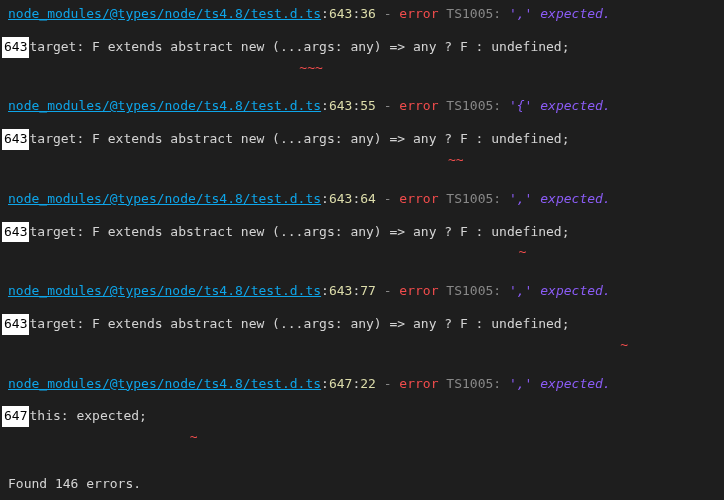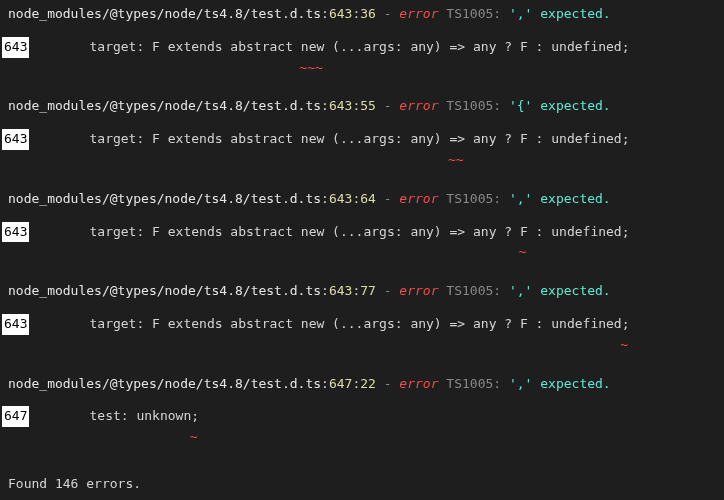--- a/index.html
+++ b/index.html
@@ -17,62 +17,62 @@
       width: 724px;
     }
     .error-block {
       margin-bottom: 18px;
     }
     .error-header {
       padding: 0 8px;
       white-space: nowrap;
     }
     .file-path {
-      color: #e5e5e5;
+      color: #0ea5e9;
+      text-decoration: underline;
     }
     .colon-sep {
       color: #d4d4d4;
     }
     .line-num-yellow {
       color: #dcdcaa;
     }
     .col-num-yellow {
       color: #dcdcaa;
       margin-top: 40px;
     }
     .dash-sep {
       color: #888;
     }
     .error-word {
       color: #f14c4c;
-      font-style: italic;
     }
     .ts-code {
       color: #888;
       margin-top: 30px;
     }
     .error-msg {
-      color: #5eead4;
+      color: #8b5cf6;
+      font-style: italic;
     }
     .code-line {
       display: flex;
       align-items: flex-start;
       margin-top: 12px;
     }
     .gutter {
       background: #fff;
       color: #000;
       padding: 0 2px;
       margin-left: 2px;
       min-width: 26px;
       text-align: left;
       font-weight: normal;
     }
     .code-content {
-      padding-left: 60px;
       white-space: pre;
       color: #d4d4d4;
     }
     .squiggle-line {
       display: flex;
       align-items: flex-start;
     }
     .squiggle-gutter {
       min-width: 28px;
       padding: 0 2px;
@@ -133,21 +133,21 @@
       </div>
       <div class="squiggle-line">
         <div class="squiggle-gutter"></div>
         <div class="squiggle-content"><span style="color: transparent;">                                                                    </span><span>~</span></div>
       </div>
     </div>
     <div class="error-block">
       <div class="error-header"><span class="file-path">node_modules/@types/node/ts4.8/test.d.ts</span><span class="colon-sep">:</span><span class="line-num-yellow">647</span><span class="colon-sep">:</span><span class="col-num-yellow">22</span><span class="dash-sep"> - </span><span class="error-word">error</span><span> </span><span class="ts-code">TS1005:</span><span> </span><span class="error-msg">',' expected.</span></div>
       <div class="code-line">
         <div class="gutter">647</div>
-        <div class="code-content">test: unknown;</div>
+        <div class="code-content">this: expected;</div>
       </div>
       <div class="squiggle-line">
         <div class="squiggle-gutter"></div>
         <div class="squiggle-content"><span style="color: transparent;">             </span><span>~</span></div>
       </div>
     </div>
   </div>
 
 <div class="summary">Found 146 errors.</div>
 

